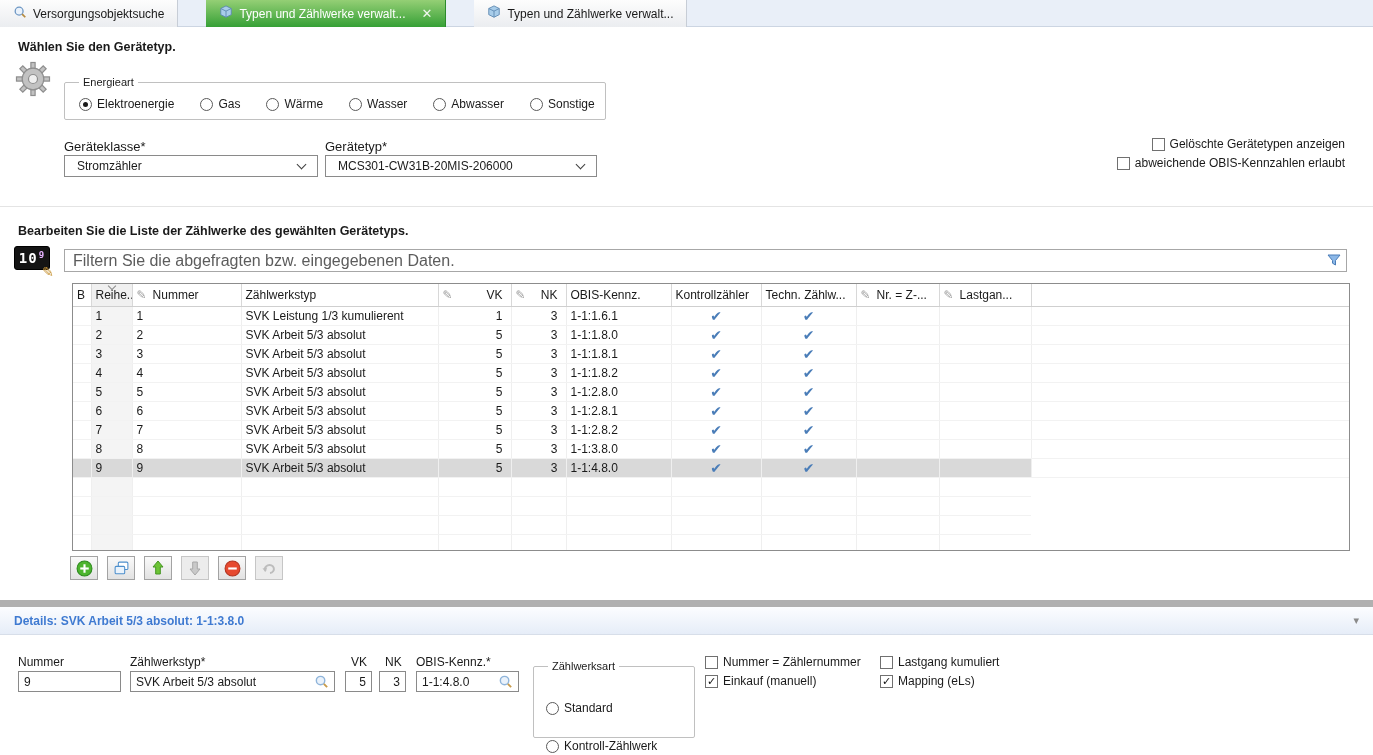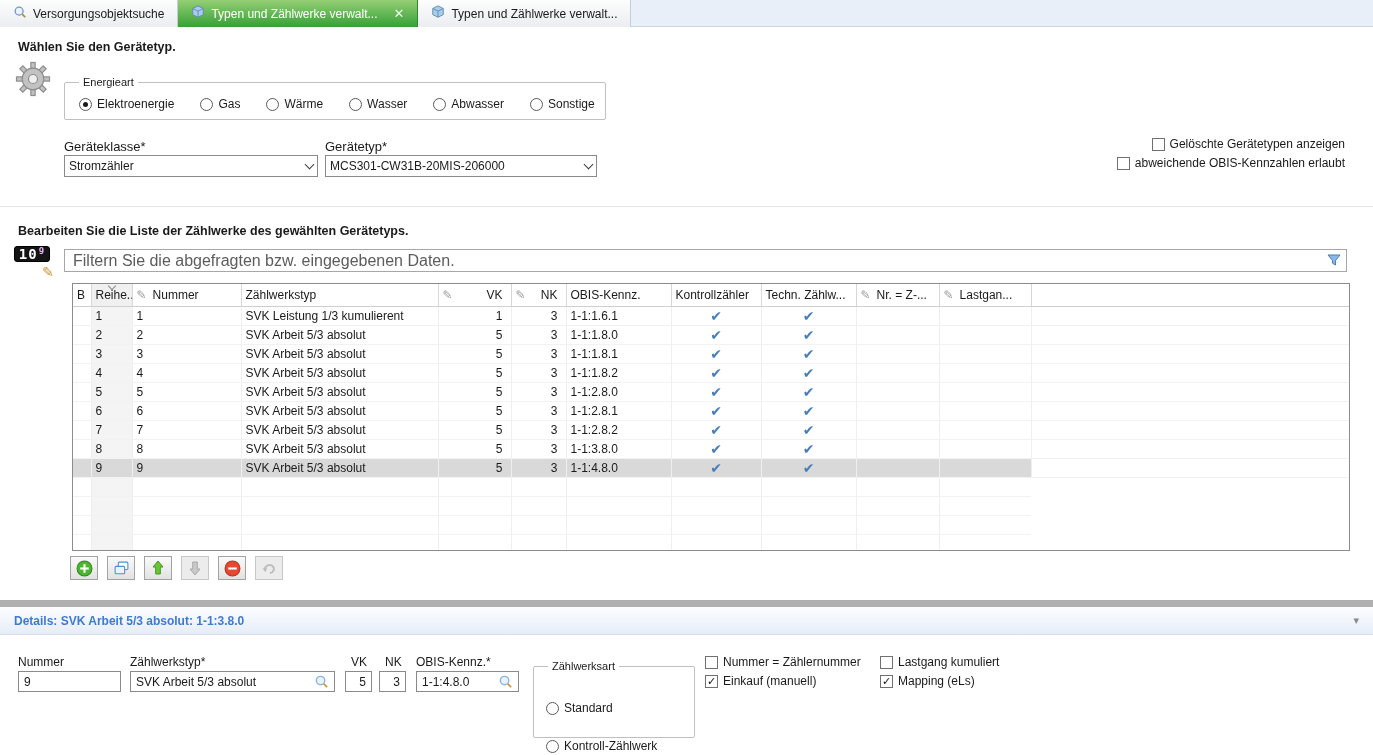--- a/index.html
+++ b/index.html
@@ -5,58 +5,58 @@
   * { box-sizing: border-box; }
   html,body { margin:0; padding:0; }
   body {
     width:1373px; height:755px; position:relative; overflow:hidden;
     background:#fff; font-family:"Liberation Sans", sans-serif; font-size:12px; color:#1a1a1a;
   }
   .glyph { font-family:"DejaVu Sans", sans-serif; }
 
   
   .tabbar { position:absolute; top:0; left:0; right:0; height:27px;
-    background:#e9eff8; border-bottom:1px solid #ccd5e2; display:flex; }
+    background:#e9eff8; border-bottom:1px solid #ccd5e2; display:flex;gap:28px; }
   .tab { display:flex; align-items:center; gap:6px; padding:0 13px; height:27px;
     background:linear-gradient(#fdfdfd,#ebedf0); border-right:1px solid #c7cdd6; cursor:default; }
   .tab .tab-label { white-space:nowrap; }
   .tab.active { background:linear-gradient(#94cf75,#36a036); border-right:1px solid #2c8a2c; color:#fff; }
   .tab.active .tab-close { color:#f0f7ee; margin-left:10px; font-size:13px; }
   .tab svg { flex:0 0 auto; }
 
   
   .h-title { position:absolute; font-weight:bold; font-size:12.5px; }
   #title-device { top:40px; left:18px; }
   #gear-wrap { position:absolute; top:61px; left:15px; width:36px; height:36px; }
   fieldset.box { position:absolute; border:1px solid #c0c0c0; border-radius:2px; margin:0; padding:0 10px; background:#fff; }
   fieldset.box legend { padding:0 4px; margin-left:4px; font-size:11px; }
   #energieart-box { top:76px; left:64px; width:533px; height:44px; }
   #energieart-options { display:flex; align-items:center; gap:26px; height:32px; padding-left:4px; }
   .radio-item { display:flex; align-items:center; gap:5px; white-space:nowrap; }
   .radio { width:13px; height:13px; border:1px solid #5a5a5a; border-radius:50%; background:#fff; position:relative; flex:0 0 auto; }
   .radio.sel::after { content:""; position:absolute; left:3px; top:3px; width:5px; height:5px; border-radius:50%; background:#1a1a1a; }
   .field-label { position:absolute; font-size:13px; }
   .select { position:absolute; height:22px; border:1px solid #8a8a8a; background:#fff;
-    display:flex; align-items:center; padding:0 4px; justify-content:space-between; }
+    display:flex; align-items:center; padding:0 12px; justify-content:space-between; }
   .chev { width:7px; height:7px; border-right:1.4px solid #3f3f3f; border-bottom:1.4px solid #3f3f3f;
     transform:rotate(45deg); margin-top:-4px; flex:0 0 auto; }
   #sel-klasse { top:155px; left:64px; width:254px; }
   #sel-typ   { top:155px; left:325px; width:272px; }
   #lbl-klasse { top:139px; left:64px; }
   #lbl-typ   { top:139px; left:325px; }
   #device-checkboxes { position:absolute; top:137px; right:28px; display:flex; flex-direction:column; align-items:flex-end; gap:5px; }
   .cb-row { display:flex; align-items:center; gap:5px; white-space:nowrap; }
   .checkbox { width:13px; height:13px; border:1px solid #707070; background:#fff; flex:0 0 auto;
     display:flex; align-items:center; justify-content:center; font-size:11px; line-height:1; color:#111; }
   .divider { position:absolute; top:206px; left:0; right:0; border-top:1px solid #e4e4e4; }
 
   
   #title-list { top:224px; left:18px; }
   #counter-wrap { position:absolute; top:246px; left:14px; width:40px; height:34px; }
-  #counter-face { position:absolute; left:0; top:0; width:36px; height:16px; background:#141414;
+  #counter-face { position:absolute; left:0; top:0; width:36px; height:24px; background:#141414;
     border:1px solid #000; border-radius:3px; color:#fff; font-weight:bold; font-size:14px;
     display:flex; align-items:center; justify-content:center; letter-spacing:1px;
     font-family:"DejaVu Sans Mono", monospace; }
   #counter-face .sup { color:#e6b3ff; font-size:9px; margin-left:1px; margin-top:-6px; }
   #counter-pencil { position:absolute; right:0; bottom:0; font-size:14px; color:#c79436; transform:rotate(0deg); }
   #filter-input { position:absolute; top:249px; left:64px; width:1283px; height:23px;
     border:1px solid #a7a7a7; padding:0 28px 0 8px; font-family:inherit; font-size:16px; color:#222; }
   #filter-input::placeholder { color:#5c5c5c; opacity:1; }
   #filter-funnel { position:absolute; top:252px; left:1326px; width:16px; height:16px; cursor:pointer; }
 

